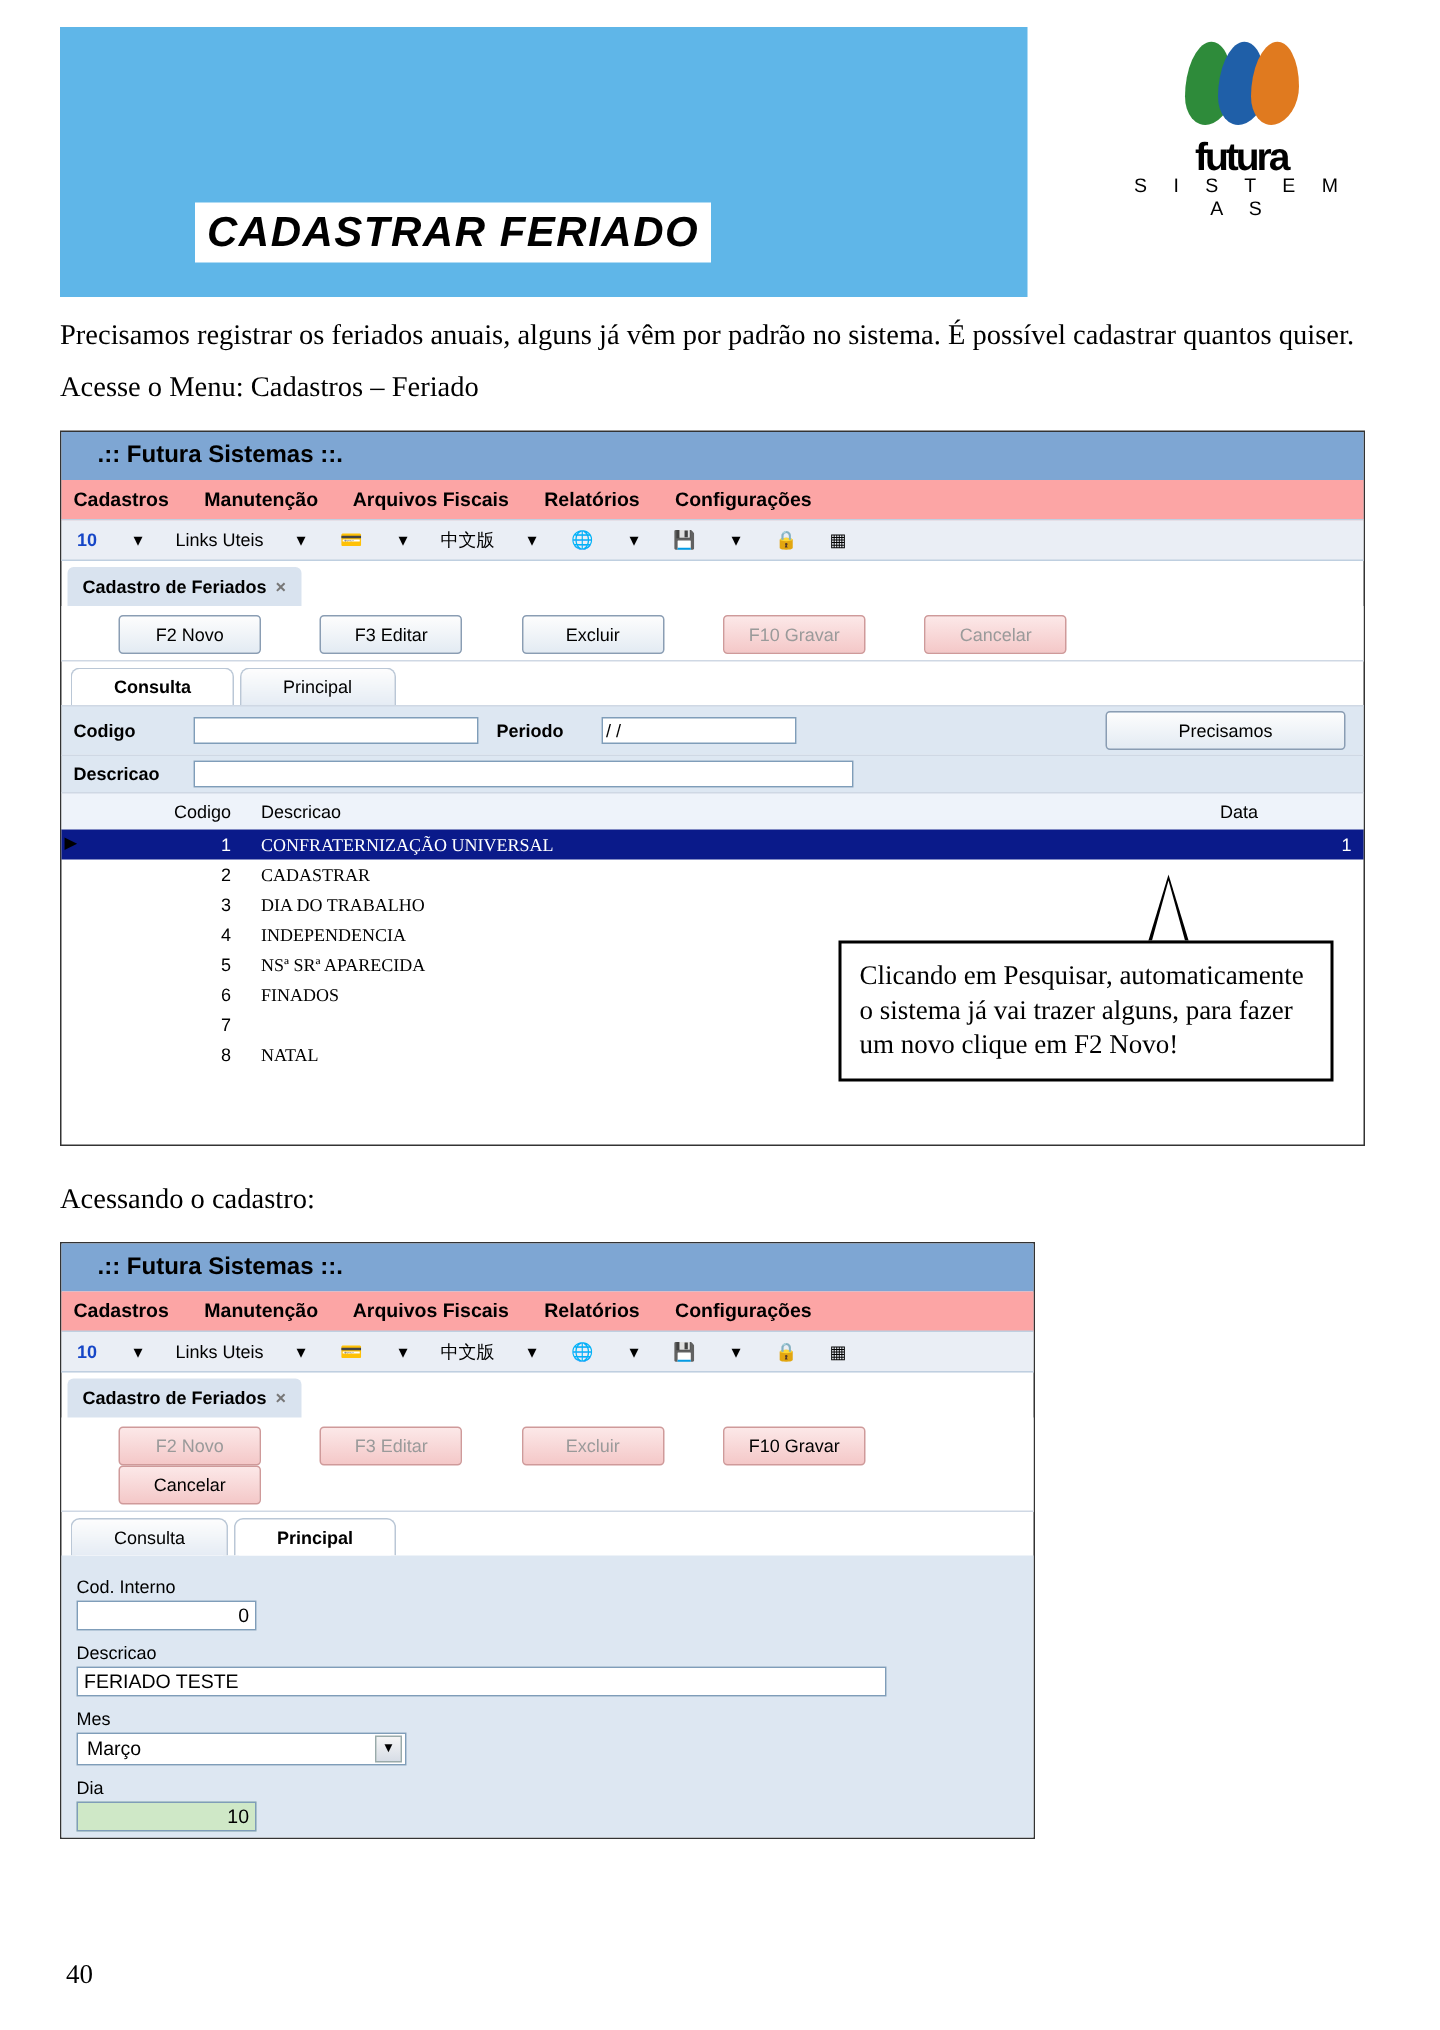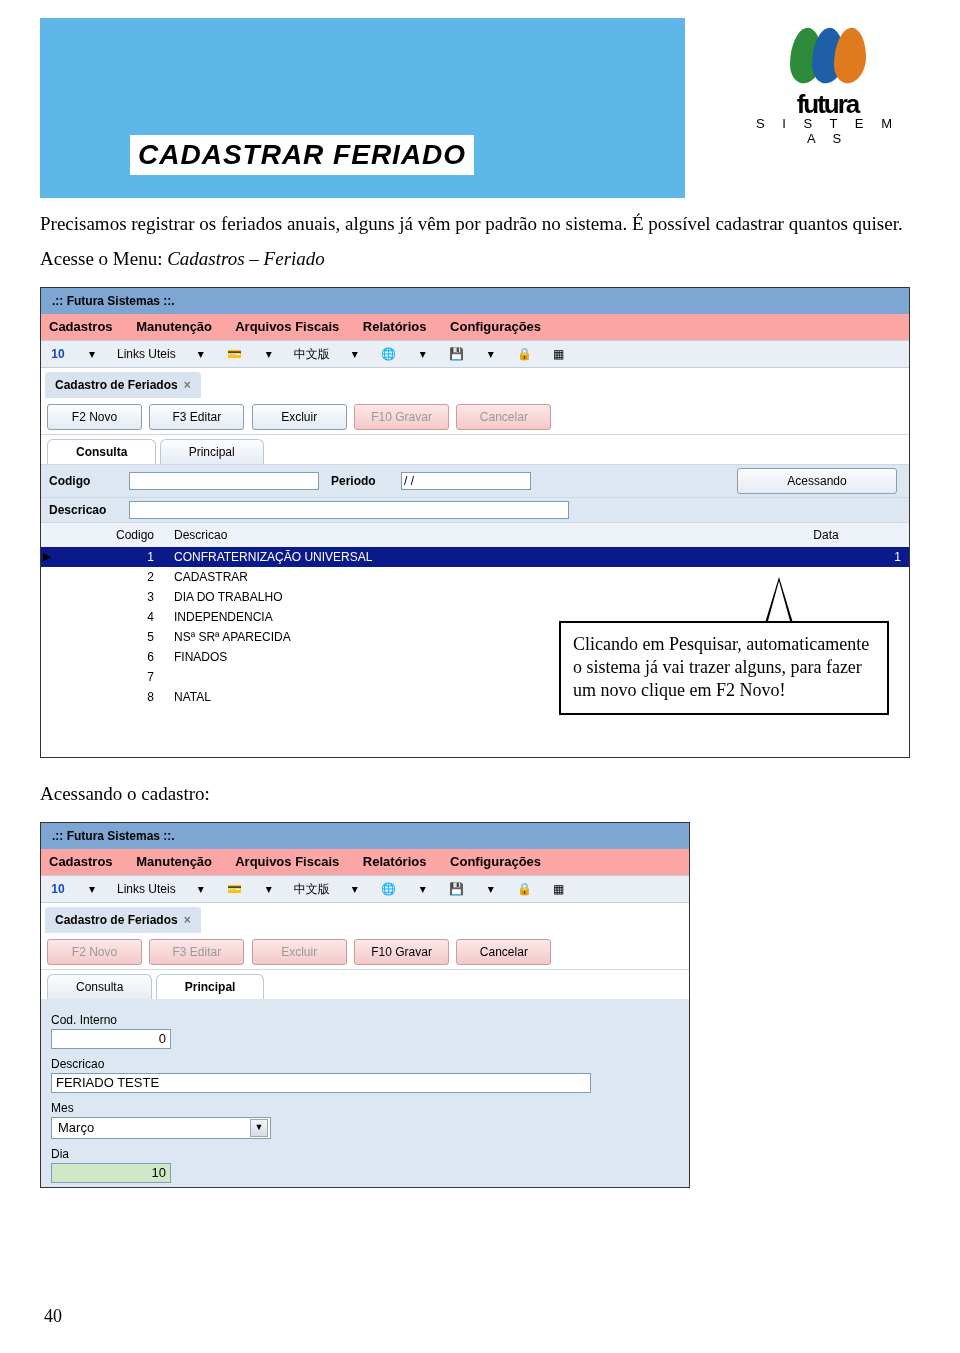--- a/index.html
+++ b/index.html
@@ -16,53 +16,53 @@
   .logo-icon { display: flex; justify-content: center; gap: 0; margin-bottom: 6px; }
   .swish { width: 32px; height: 55px; border-radius: 50% 50% 50% 50% / 60% 60% 40% 40%; transform: skewY(-12deg); }
   .swish.g { background: #2e8b3a; }
   .swish.b { background: #1f5fa8; margin-left: -10px; }
   .swish.o { background: #e07a1f; margin-left: -10px; }
   .logo-name { font-size: 26px; font-weight: 900; letter-spacing: -2px; }
   .logo-sub { font-size: 13px; letter-spacing: 7px; margin-top: -4px; }
 
   .body-text { position: relative; padding-top: 210px; font-size: 19px; line-height: 1.5; font-family: "Times New Roman", serif; }
   .body-text p { margin-bottom: 6px; }
-  .ital { font-style: italic; }
+  .ital { }
 
   
   .shot { border: 1px solid #333; margin-top: 14px; background: #fff; font-family: Tahoma, Arial, sans-serif; font-size: 12px; }
-  .shot .win-title { background: #7ea6d3; color: #000; font-weight: bold; padding: 4px 11px; font-size: 12px; }
+  .shot .win-title { background: #7ea6d3; color: #000; font-weight: bold; padding: 4px 24px; font-size: 16px; }
   .shot .menubar { padding: 3px 8px; background: #fca5a5; font-weight: bold; font-size: 13px; border-bottom: 1px solid #bfcfe0; }
   .shot .menubar span { margin-right: 20px; }
   .shot .toolbar { display: flex; align-items: center; gap: 16px; padding: 4px 8px; background: #eaeef5; border-bottom: 1px solid #bfcfe0; }
   .mini-icon { width: 18px; height: 16px; display: inline-flex; align-items: center; justify-content: center; font-size: 12px; }
   .tabname { background: #d9e3ef; padding: 4px 10px; font-weight: bold; margin: 4px 0 0 4px; display: inline-block; border-top-left-radius: 4px; border-top-right-radius: 4px; }
   .tab-close { color: #777; margin-left: 6px; }
   .btnrow { padding: 6px 6px 4px 6px; border-bottom: 1px solid #cfd8e4; background: #fff; }
-  .btn { display: inline-block; min-width: 95px; text-align: center; padding: 3px 10px; border: 1px solid #8a9db3; border-radius: 3px; background: linear-gradient(#fdfdfd,#e3ebf3); font-size: 12px; margin-right: 4px; }
+  .btn { display: inline-block; min-width: 95px; text-align: center; padding: 3px 10px; border: 1px solid #8a9db3; border-radius: 3px; background: linear-gradient(#fdfdfd,#e3ebf3); font-size: 12px; margin-right: 4px; margin-left: 32px; }
   .btn.pink { background: linear-gradient(#fce8e8,#f4c8c8); border-color: #cf9a9a; }
   .btn.dis  { color: #9a9a9a; }
 
   .subtabs { padding: 0 6px; }
   .subtab { display: inline-block; padding: 3px 28px; border: 1px solid #bac7d6; border-bottom: none; background: linear-gradient(#fdfdfd,#e5ecf4); border-top-left-radius: 6px; border-top-right-radius: 6px; margin-top: 4px; font-size: 12px; }
   .subtab.active { background: #fff; font-weight: bold; }
 
   .formrow { display: flex; align-items: center; padding: 3px 8px; background: #dde7f2; border-top: 1px solid #cfd8e4; }
   .formrow label { width: 80px; font-weight: bold; font-size: 12px; }
   .formrow input { height: 18px; border: 1px solid #7f9db9; background: #fff; font-size: 12px; padding: 0 2px; }
 
   .grid-head { display: flex; background: #eef3fa; padding: 3px 8px; font-size: 12px; border-top: 1px solid #cfd8e4; }
   .grid-head .col-code { width: 125px; text-align: right; padding-right: 20px; }
   .grid-head .col-desc { flex: 1; }
   .grid-head .col-data { width: 150px; text-align: center; }
 
   .grid-row { display: flex; padding: 1px 8px; font-size: 12px; }
   .grid-row.sel { background: #0a1a8a; color: #fff; }
   .grid-row .c1 { width: 125px; text-align: right; padding-right: 20px; }
-  .grid-row .c2 { flex: 1; }
+  .grid-row .c2 { flex: 1; font-family: Liberation Serif, serif; }
   .grid-row .c3 { width: 150px; text-align: right; }
 
   .grid-body { position: relative; height: 210px; }
   .rowmark { position: absolute; left: 2px; top: 1px; font-size: 11px; }
 
   .callout { position: absolute; right: 20px; top: 74px; width: 330px; background: #fff; border: 2px solid #000; padding: 10px 12px; font-family: "Times New Roman", serif; font-size: 18px; line-height: 1.3; }
   .callout-tail { position: absolute; right: 116px; top: 30px; width: 0; height: 0; border-left: 14px solid transparent; border-right: 14px solid transparent; border-bottom: 46px solid #000; }
   .callout-tail::after { content: ""; position: absolute; left: -11px; top: 4px; border-left: 11px solid transparent; border-right: 11px solid transparent; border-bottom: 40px solid #fff; }
 
   .search-btn { min-width: 160px; }
@@ -146,21 +146,21 @@
       <div class="subtabs">
         <span class="subtab active">Consulta</span>
         <span class="subtab">Principal</span>
       </div>
 
       <div class="formrow" style="position:relative;">
         <label>Codigo</label>
         <input style="width: 190px;" value="">
         <label style="width:70px;margin-left:12px;">Periodo</label>
         <input style="width: 130px;" value="/ /">
-        <span class="btn search-btn" style="margin-left:auto;">Acessando</span>
+        <span class="btn search-btn" style="margin-left:auto;">Precisamos</span>
       </div>
       <div class="formrow">
         <label>Descricao</label>
         <input style="width: 440px;" value="">
       </div>
 
       <div class="grid-head">
         <div class="col-code">Codigo</div>
         <div class="col-desc">Descricao</div>
         <div class="col-data">Data</div>

